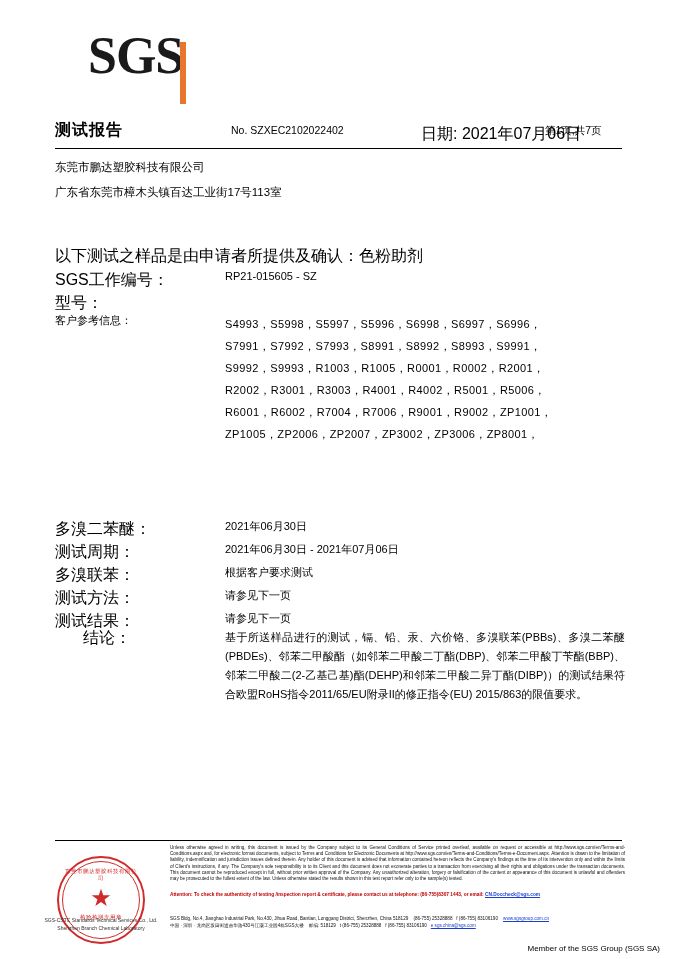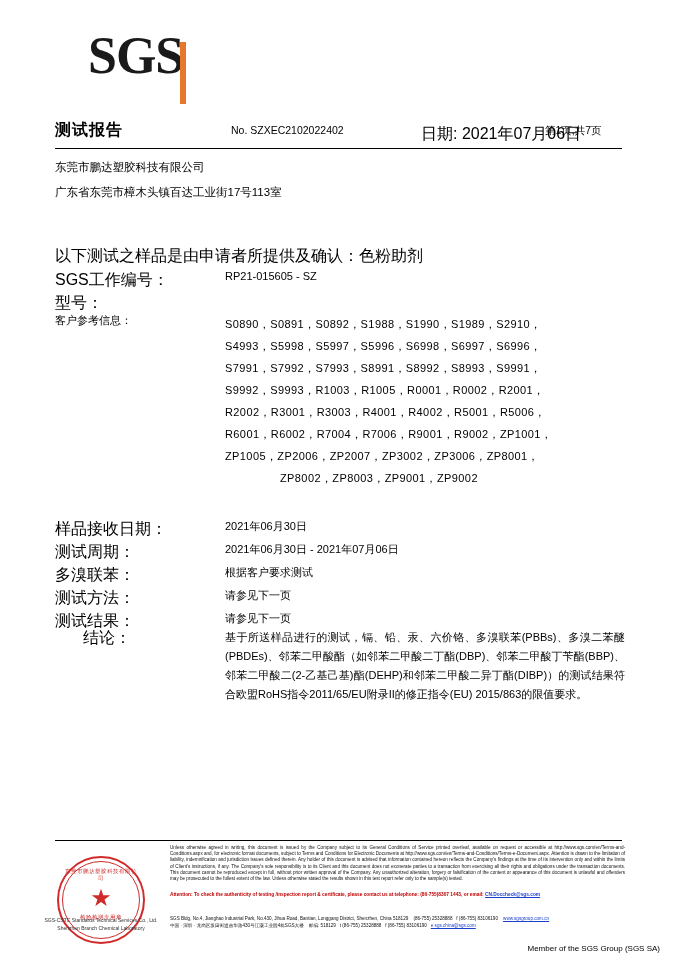--- a/index.html
+++ b/index.html
@@ -359,34 +359,32 @@
       <div class="field-value">RP21-015605 - SZ</div>
     </div>
     <div class="field-row">
       <div class="field-label">型号：</div>
     </div>
   </div>
 
   <div class="ref-list">
     <div class="ref-label">客户参考信息：</div>
     <div class="ref-lines">
-      <div class="ref-line">S0890，S0891，S0892，S1988，S1990，S1989，S2910，</div>
       <div class="ref-line">S4993，S5998，S5997，S5996，S6998，S6997，S6996，</div>
       <div class="ref-line">S7991，S7992，S7993，S8991，S8992，S8993，S9991，</div>
       <div class="ref-line">S9992，S9993，R1003，R1005，R0001，R0002，R2001，</div>
       <div class="ref-line">R2002，R3001，R3003，R4001，R4002，R5001，R5006，</div>
       <div class="ref-line">R6001，R6002，R7004，R7006，R9001，R9002，ZP1001，</div>
       <div class="ref-line">ZP1005，ZP2006，ZP2007，ZP3002，ZP3006，ZP8001，</div>
-      <div class="ref-line indent">ZP8002，ZP8003，ZP9001，ZP9002</div>
     </div>
   </div>
 
   <div class="fields2">
     <div class="field-row">
-      <div class="field-label">样品接收日期：</div>
+      <div class="field-label">多溴二苯醚：</div>
       <div class="field-value">2021年06月30日</div>
     </div>
     <div class="field-row">
       <div class="field-label">测试周期：</div>
       <div class="field-value">2021年06月30日 - 2021年07月06日</div>
     </div>
     <div class="field-row">
       <div class="field-label">多溴联苯：</div>
       <div class="field-value">根据客户要求测试</div>
     </div>

